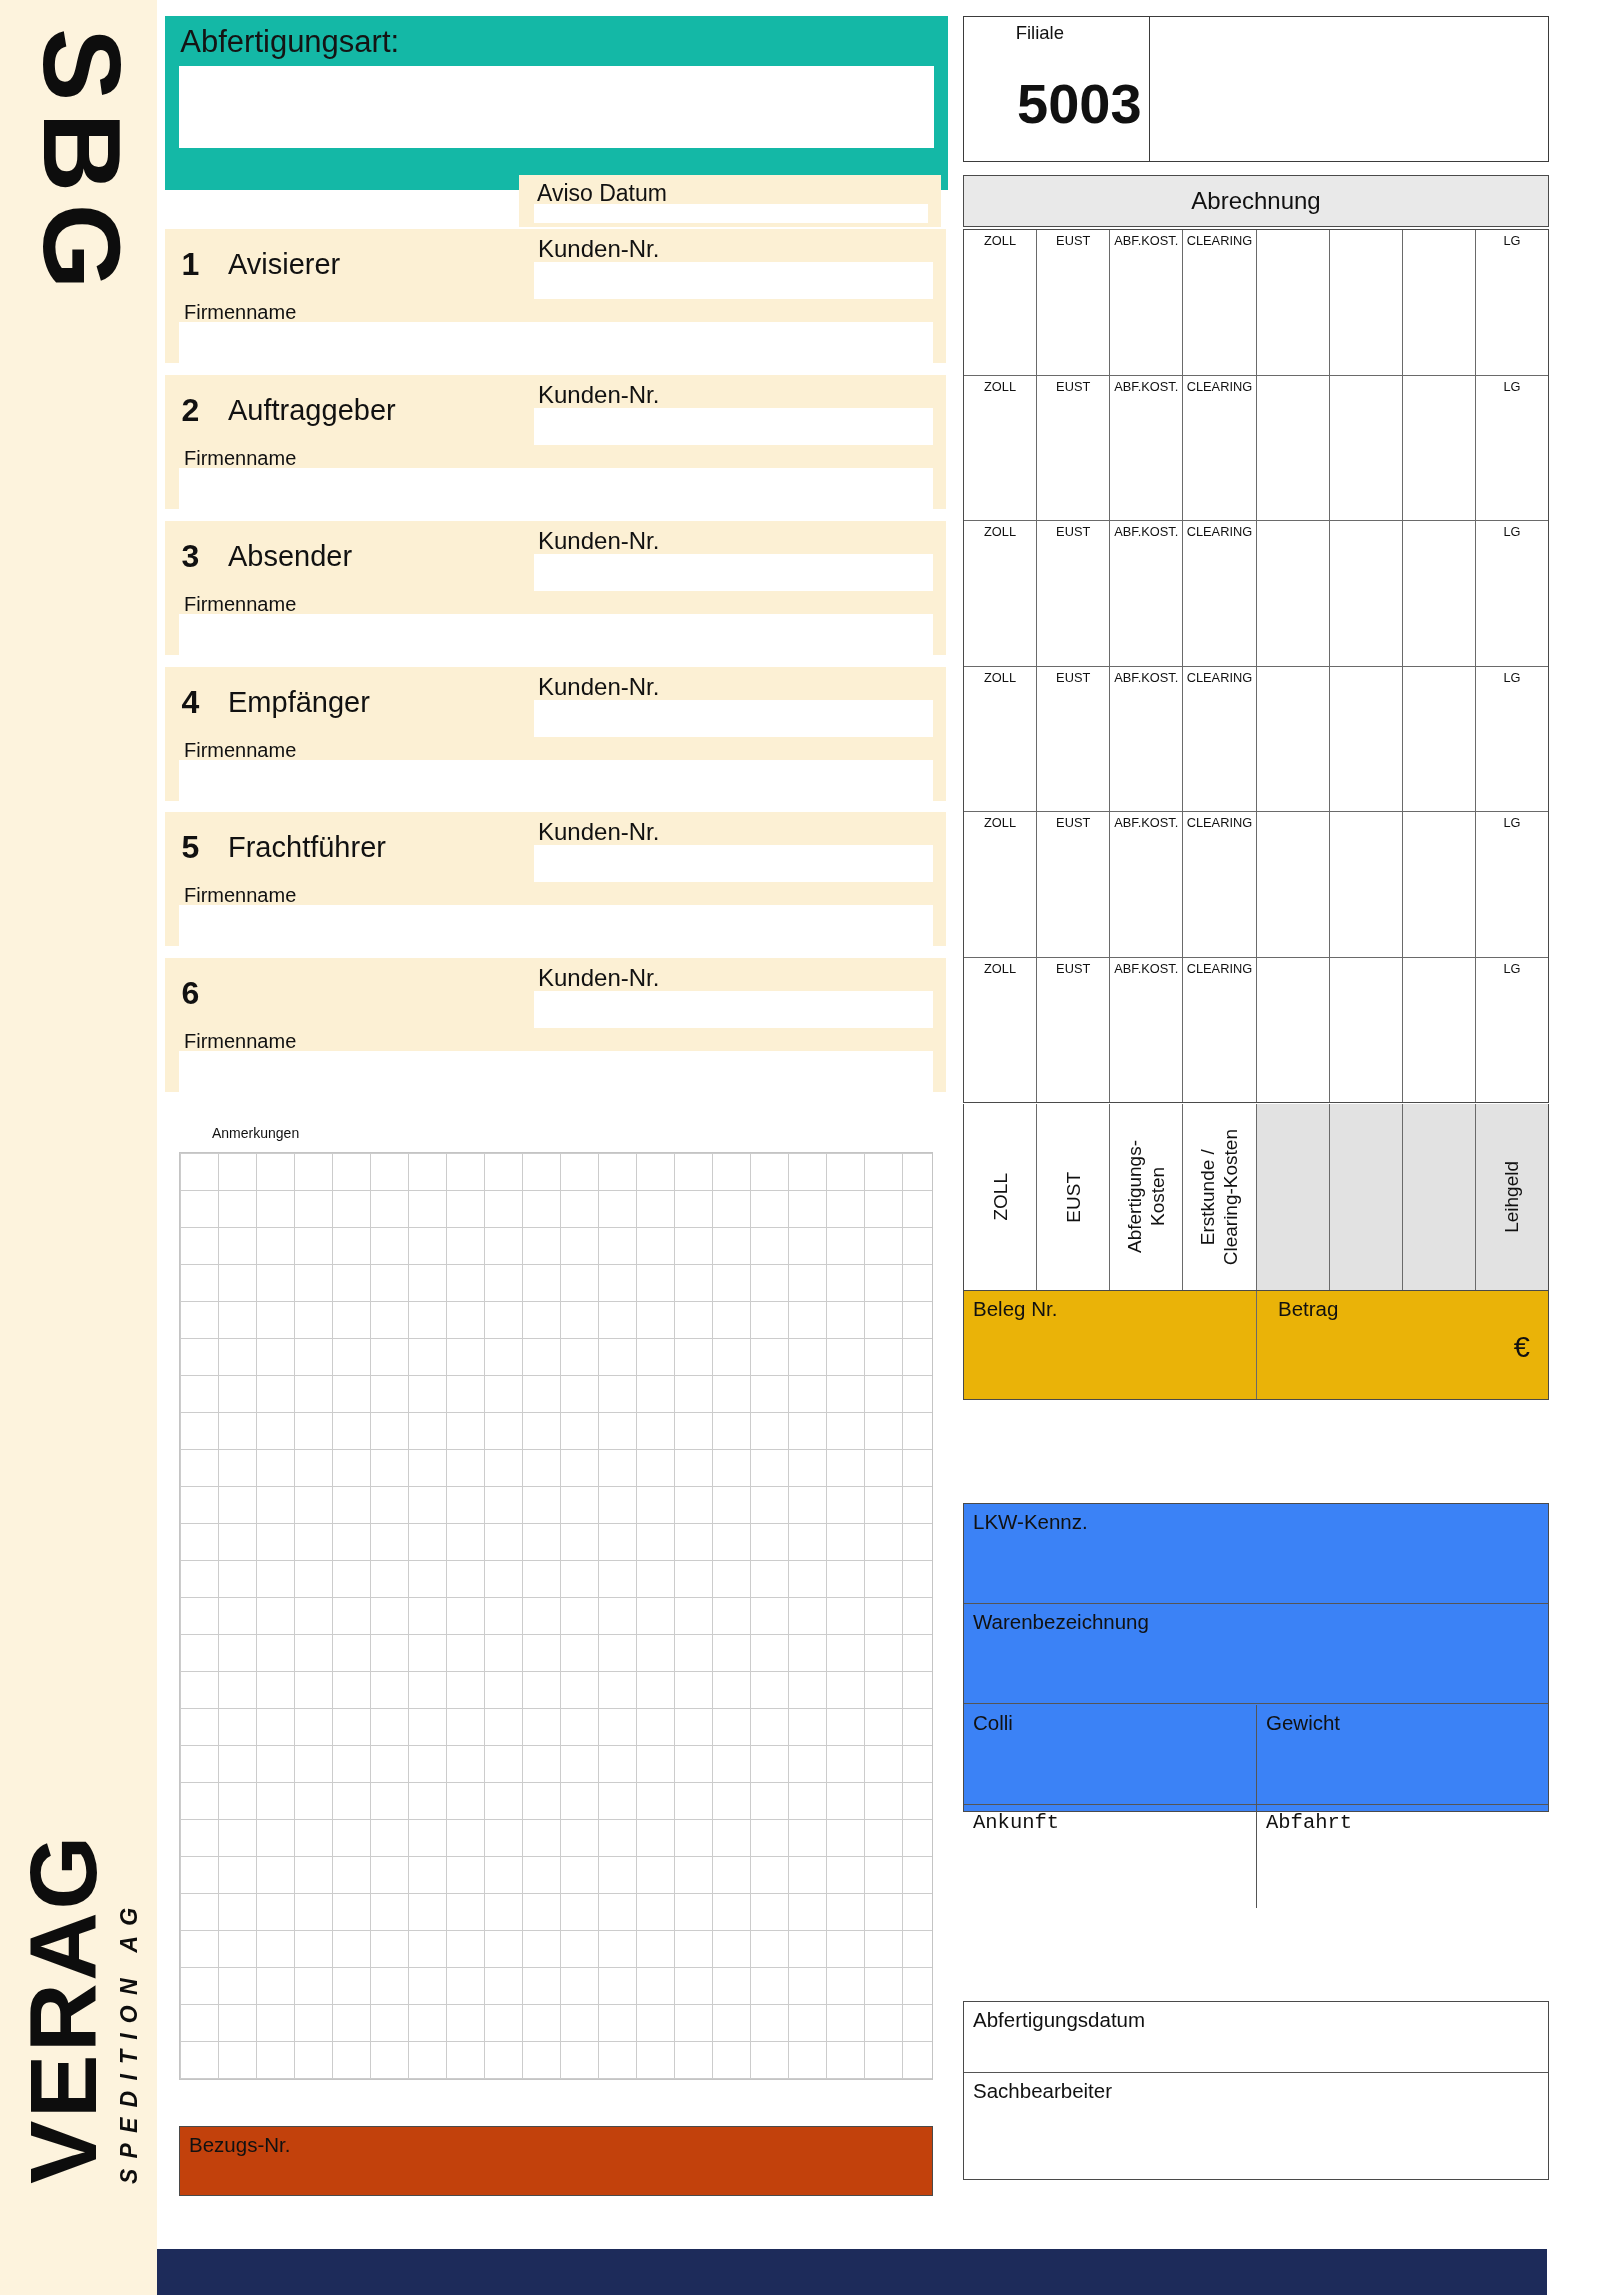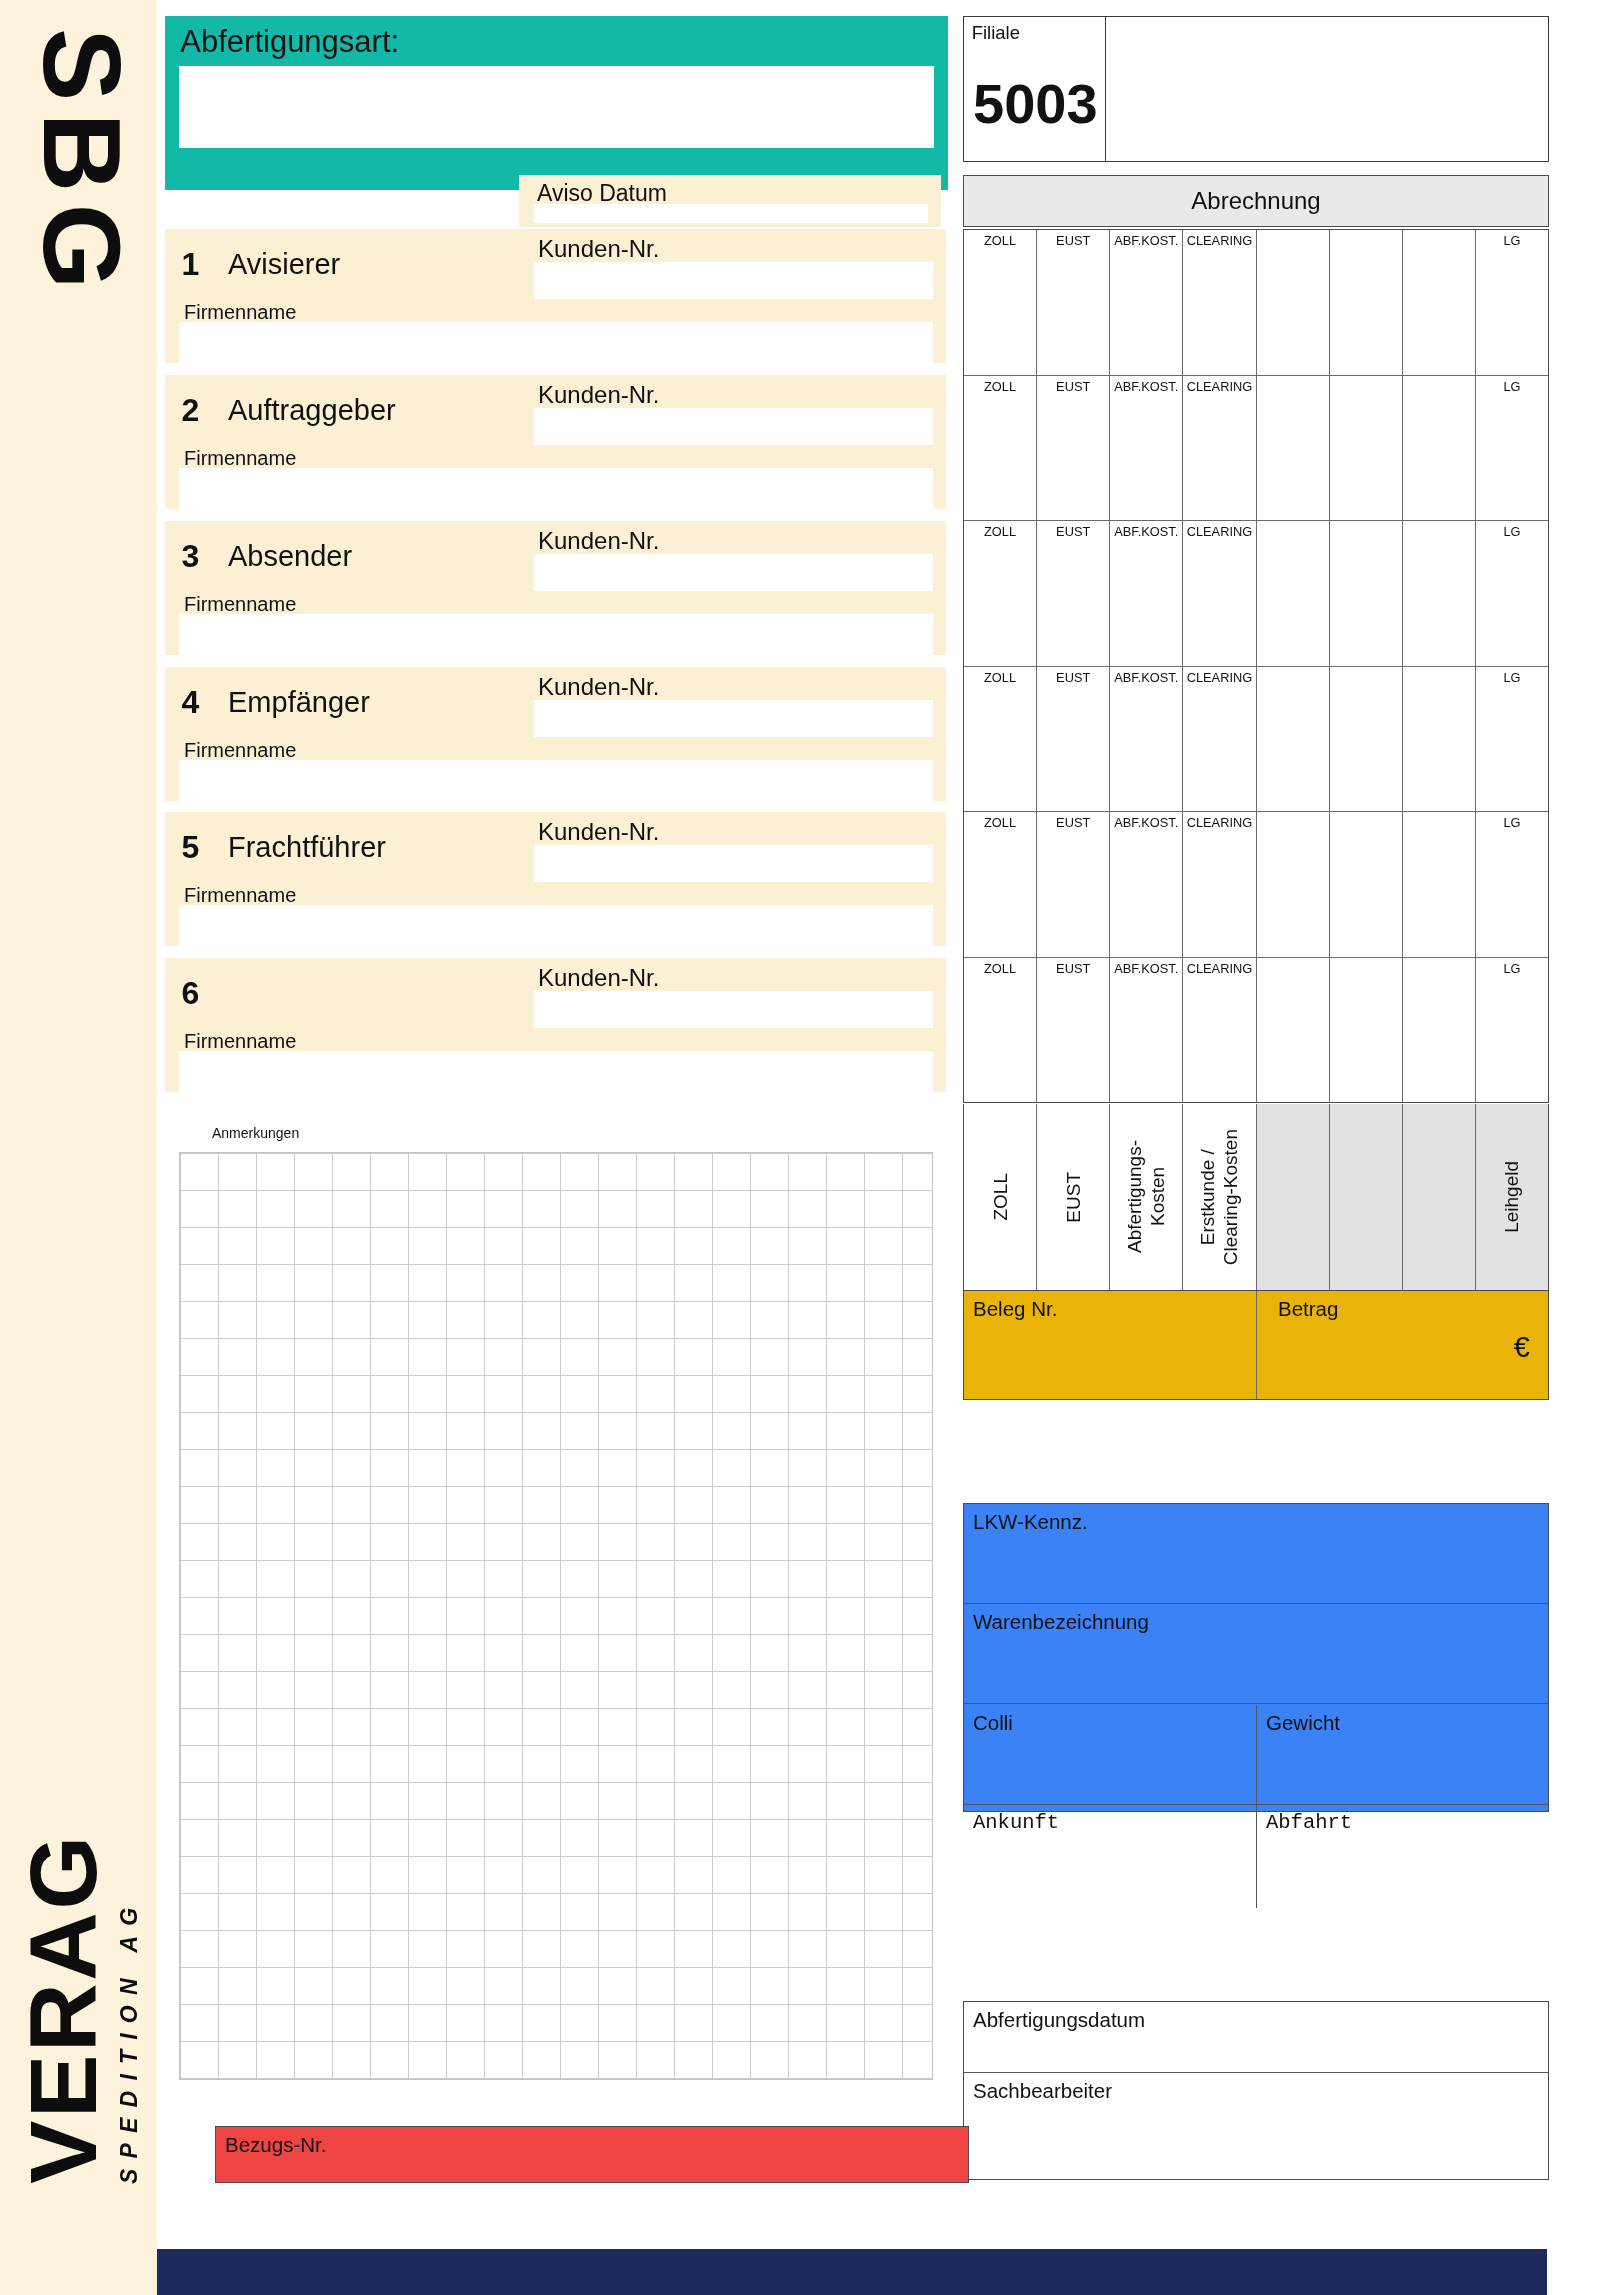--- a/index.html
+++ b/index.html
@@ -26,21 +26,21 @@
   .verag-main { font-size:95px; font-weight:900; letter-spacing:2.6px; line-height:96px; color:#0d0d0d; }
   .verag-sub  { font-size:23px; font-style:italic; font-weight:700; letter-spacing:10.2px; margin-top:5.1px; color:#0d0d0d; }
 
   
   .abf-header { position:absolute; left:165px; top:16px; width:783px; height:174px; background:#14b8a6; }
   .abf-label  { position:absolute; left:15.3px; top:7.7px; font-size:31px; color:#141414; }
   .abf-input  { position:absolute; left:14px; top:50px; width:755px; height:82px; background:#fff; }
 
   
   .filiale-box { position:absolute; left:963px; top:16px; width:586px; height:146px; background:#fff; border:1.9px solid #3b3b3b; display:flex; }
-  .filiale-cell { width:142px; border-right:1.9px solid #3b3b3b; position:relative; }
+  .filiale-cell { width:142px; border-right:1.9px solid #3b3b3b; position:relative;margin-left:44px; }
   .posnr-cell   { flex:1; position:relative; }
   .cell-label   { position:absolute; left:7.7px; top:5.1px; font-size:18.5px; }
   .filiale-value{ position:absolute; left:9px; top:54px; font-size:56px; font-weight:700; }
 
   
   .abrechnung-header {
     position:absolute; left:963px; top:175px; width:586px; height:52px;
     background:#e9e9e9; border:1.3px solid #4a4a4a;
     display:flex; align-items:center; justify-content:center;
     font-size:24px;
@@ -105,21 +105,21 @@
   .c-sec4 { top:301px;height:103px; display:flex; border-bottom:none;font-family:Liberation Mono, monospace; }
   .c-half  { width:293px; border-right:0.6px solid #555; position:relative; }
   .c-half2 { flex:1; position:relative; }
 
   
   .clerk-box   { position:absolute; left:963px; top:2001px; width:586px; height:179px; border:1.3px solid #4a4a4a; background:#fff; }
   .clerk-top   { position:absolute; top:0; left:0; width:100%; height:71px; border-bottom:0.6px solid #555; }
   .clerk-bottom{ position:absolute; top:71px; left:0; width:100%; height:105px; }
 
   
-  .bezug-box { position:absolute; left:179px; top:2126px; width:754px; height:57px; border:1.3px solid #4a4a4a; background:#ef4444;margin-left:36px; }
+  .bezug-box { position:absolute; left:179px; top:2126px; width:754px; height:70px; border:1.3px solid #4a4a4a; background:#c2410c; }
 
   
   .bottom-bar { position:absolute; left:157px; top:2249px; width:1390px; height:46px; background:#1d2b5a; }
 </style>
 </head>
 <body>
 
 <div class="page">
 
   <div class="strip"></div>

